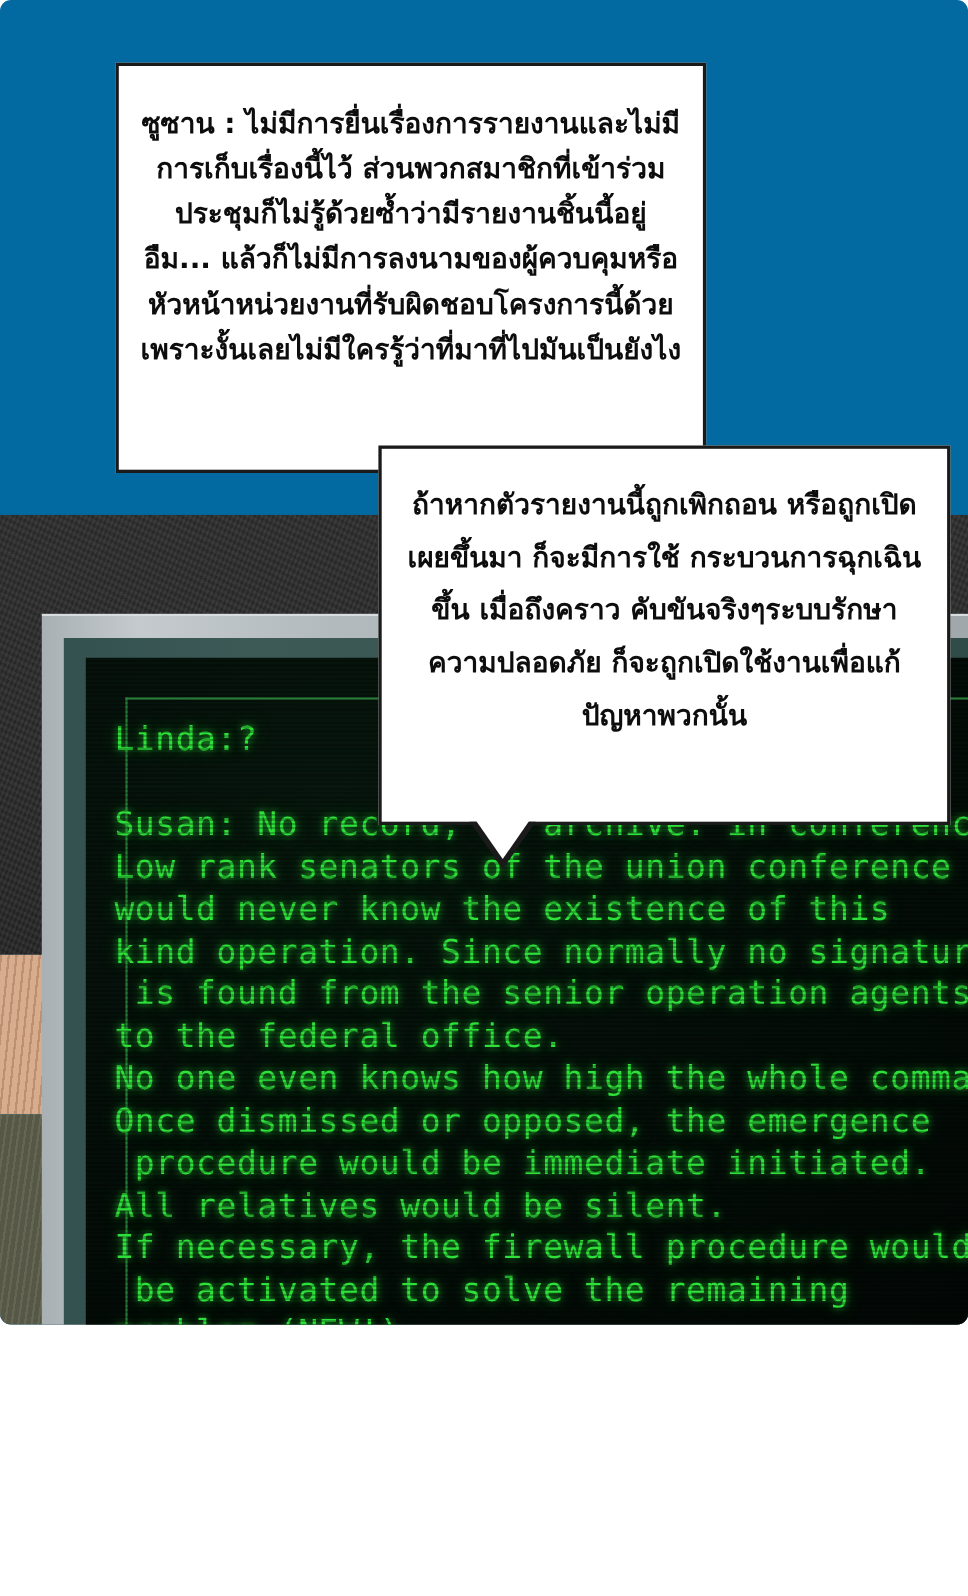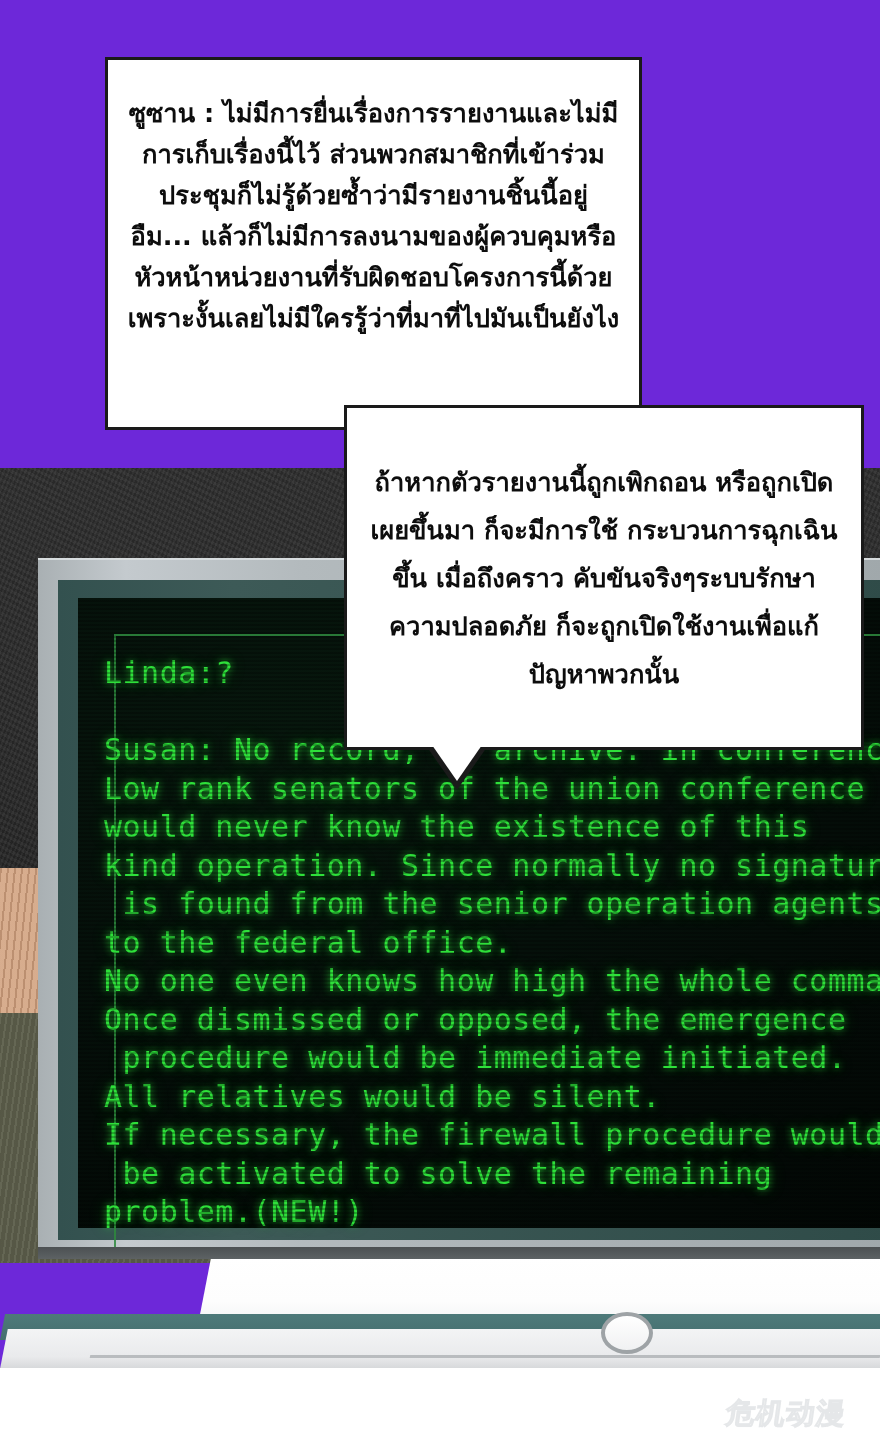--- a/index.html
+++ b/index.html
@@ -4,23 +4,24 @@
 <style>
   * { box-sizing: border-box; margin: 0; padding: 0; }
   html, body {
     width: 880px; height: 1451px;
     background: #ffffff;
     font-family: "DejaVu Sans", sans-serif;
     overflow: hidden;
   }
   #page {
     position: relative;
-    width: 880px; height: 1451px;
-    background: #6d28d9;
+    width: 880px; height: 1204px;
+    background: #0369a1;
     overflow: hidden;
+    border-radius: 10px;
   }
 
   
   .scene {
     position: absolute;
     left: 0; top: 468px;
     width: 880px; height: 795px;
     overflow: hidden;
   }
   .wall {
@@ -172,21 +173,21 @@
     padding: 33px 18px 0 18px;
     font-size: 25.5px;
     line-height: 41px;
   }
   #bubble2 {
     left: 344px; top: 405px;
     width: 520px; height: 345px;
     z-index: 40;
   }
   #bubble2 .btext {
-    padding: 50px 14px 0 14px;
+    padding: 27px 14px 0 14px;
     font-size: 25.5px;
     line-height: 48px;
   }
   
   .tail-outer {
     position: absolute;
     left: 80px; bottom: -43px;
     width: 0; height: 0;
     border-left: 30px solid transparent;
     border-right: 30px solid transparent;

